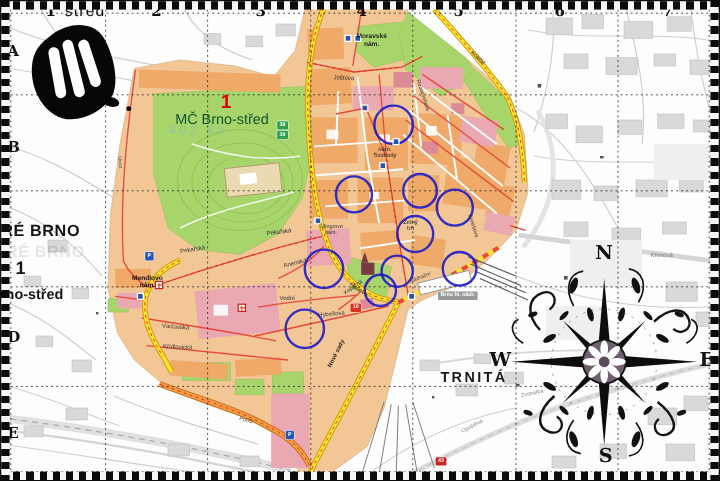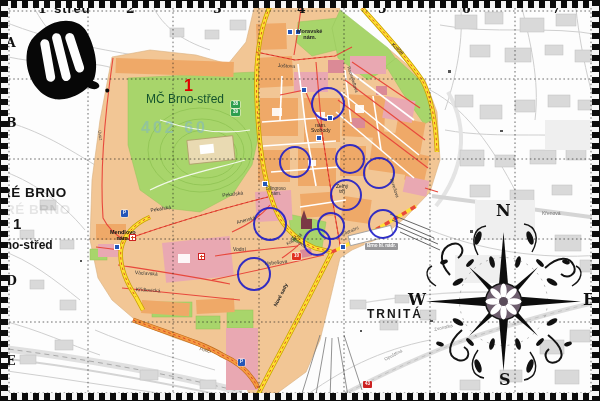--- a/index.html
+++ b/index.html
@@ -406,29 +406,29 @@
   <div class="layer" id="badges-layer">
       <div class="badge" style="left: 292px; top: 253px; background: rgb(224, 48, 32); color: rgb(255, 255, 255);">10</div>
       <div class="badge" style="left: 363px; top: 381px; background: rgb(204, 34, 34); color: rgb(255, 255, 255);">43</div>
       <div class="badge" style="left: 231px; top: 101px; background: rgb(46, 158, 79); color: rgb(255, 255, 255);">38</div>
       <div class="badge" style="left: 231px; top: 109px; background: rgb(46, 158, 79); color: rgb(255, 255, 255);">39</div>
       <div class="badge" style="left: 365px; top: 243px; background: rgb(152, 152, 154); color: rgb(255, 255, 255);">Brno hl. nádr.</div>
       <div class="badge" style="left: 121px; top: 210px; background: rgb(36, 86, 184); color: rgb(255, 255, 255);">P</div>
       <div class="badge" style="left: 238px; top: 359px; background: rgb(36, 86, 184); color: rgb(255, 255, 255);">P</div>
     </div>
   <div class="layer" id="labels-layer">
-      <span class="map-label" style="left: 54px; top: 2px; font-size: 13px; color: rgb(17, 17, 17); font-weight: bold; letter-spacing: 1px;">střed</span>
+      <span class="map-label" style="left: 54px; top: 2px; font-size: 13px; color: rgb(17, 17, 17); font-weight: normal; letter-spacing: 1px;">střed</span>
       <span class="map-label" style="left: 367px; top: 308px; font-size: 12px; color: rgb(25, 25, 25); font-weight: bold; letter-spacing: 2px;">TRNITÁ</span>
       <span class="map-label" style="left: 1px; top: 186px; font-size: 13.5px; color: rgb(20, 20, 20); font-weight: bold; letter-spacing: 0.5px;">RÉ BRNO</span>
       <span class="map-label" style="left: 5px; top: 203px; font-size: 13.5px; color: rgba(20, 20, 20, 0.1); font-weight: bold; letter-spacing: 0.5px;">RÉ BRNO</span>
       <span class="map-label" style="left: 13px; top: 216px; font-size: 15px; color: rgb(20, 20, 20); font-weight: bold;">1</span>
       <span class="map-label" style="left: 0px; top: 239px; font-size: 12px; color: rgb(20, 20, 20); font-weight: bold;">rno-střed</span>
       <span class="map-label" style="left: 184px; top: 77px; font-size: 16px; color: rgb(224, 0, 0); font-weight: bold;">1</span>
       <span class="map-label" style="left: 146px; top: 93px; font-size: 12px; color: #14532d; font-weight: normal;">MČ Brno-střed</span>
-      <span class="map-label" style="left: 141px; top: 119px; font-size: 16px; color: rgba(120, 175, 215, 0.45); font-weight: bold; letter-spacing: 3px;">402 60</span>
+      <span class="map-label" style="left: 141px; top: 105px; font-size: 10px; color: rgba(120, 175, 215, 0.45); font-weight: normal; letter-spacing: 3px;">402 60</span>
       <span class="map-label pre" style="left: 297px; top: 29px; font-size: 5.5px; color: rgb(34, 34, 34); font-weight: bold;">Moravské
 nám.</span>
       <span class="map-label pre" style="left: 311px; top: 123px; font-size: 5px; color: rgb(34, 34, 34);">nám.
 Svobody</span>
       <span class="map-label pre" style="left: 336px; top: 184px; font-size: 5px; color: rgb(34, 34, 34);">Zelný
 trh</span>
       <span class="map-label pre" style="left: 266px; top: 187px; font-size: 4.5px; color: rgb(51, 51, 51);">Šilingrovo
 nám.</span>
       <span class="map-label pre" style="left: 110px; top: 230px; font-size: 5.5px; color: rgb(17, 17, 17); font-weight: bold;">Mendlovo
 nám.</span>

